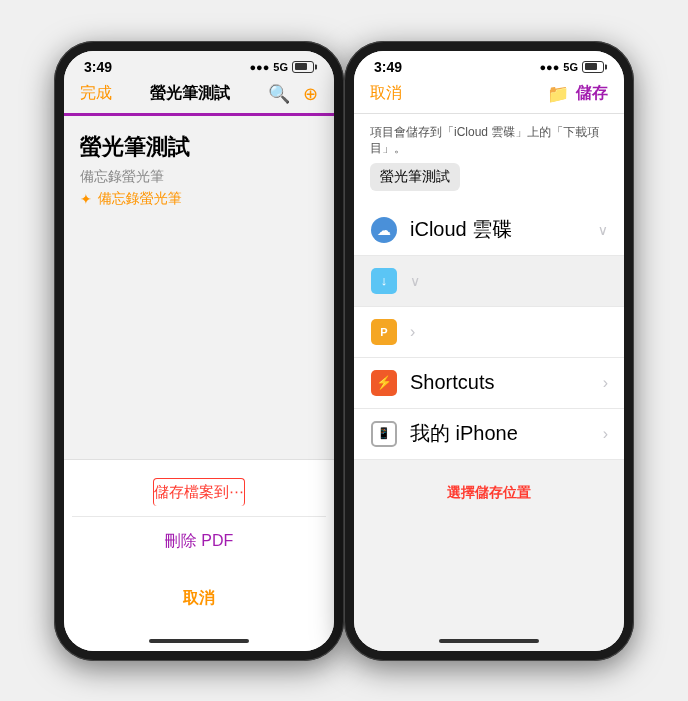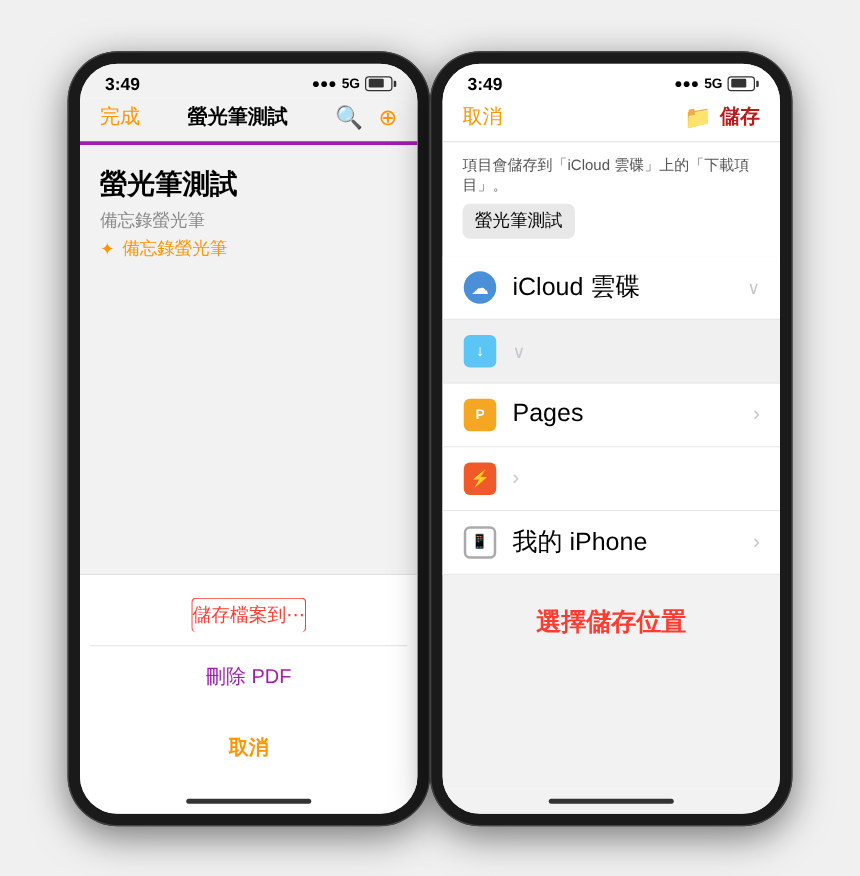--- a/index.html
+++ b/index.html
@@ -159,21 +159,21 @@
       background: #fff;
       padding: 4px 16px 8px;
       display: flex;
       align-items: center;
       justify-content: space-between;
       border-bottom: 1px solid #e0e0e0;
     }
     .nav-cancel { color: #ff9500; font-size: 16px; }
     .nav-save-area { display: flex; align-items: center; gap: 6px; }
     .folder-icon { font-size: 18px; color: #ff9500; }
-    .nav-save { color: #b91c1c; font-size: 16px; font-weight: 600; }
+    .nav-save { color: #a21caf; font-size: 16px; font-weight: 600; }
 
     .save-info {
       background: #fff;
       padding: 10px 16px 6px;
       font-size: 12px;
       color: #555;
       line-height: 1.4;
     }
     .filename-chip {
       background: #e8e8e8;
@@ -196,21 +196,21 @@
     }
     .file-row.active { background: #f0f0f0; }
     .file-row-icon { width: 28px; height: 28px; margin-right: 12px; display: flex; align-items: center; justify-content: center; font-size: 22px; }
     .file-row-name { font-size: 20px; color: #000; flex: 1; }
     .file-row-chevron { color: #c7c7cc; font-size: 16px; }
     .file-row-chevron-down { color: #c7c7cc; font-size: 14px; }
 
     .choose-label {
       text-align: center;
       color: #ff3b30;
-      font-size: 20px;
+      font-size: 14px;
       font-weight: 600;
       padding: 24px 0 8px;
     }
 
     .icloud-icon {
       width: 26px; height: 26px;
       background: #4a90d9;
       border-radius: 50%;
       display: flex; align-items: center; justify-content: center;
       color: white; font-size: 14px;
@@ -341,28 +341,28 @@
           <div class="file-row-icon">
             <div class="downloads-icon">↓</div>
           </div>
           <span class="file-row-chevron-down">∨</span>
         </div>
 
         <div class="file-row">
           <div class="file-row-icon">
             <div class="pages-icon">P</div>
           </div>
-          <span class="file-row-name">Pages</span>
           <span class="file-row-chevron">›</span>
         </div>
 
         <div class="file-row">
           <div class="file-row-icon">
             <div class="shortcuts-icon">⚡</div>
           </div>
+          <span class="file-row-name">Shortcuts</span>
           <span class="file-row-chevron">›</span>
         </div>
 
         <div class="file-row">
           <div class="file-row-icon">
             <div class="iphone-icon">📱</div>
           </div>
           <span class="file-row-name">我的 iPhone</span>
           <span class="file-row-chevron">›</span>
         </div>

